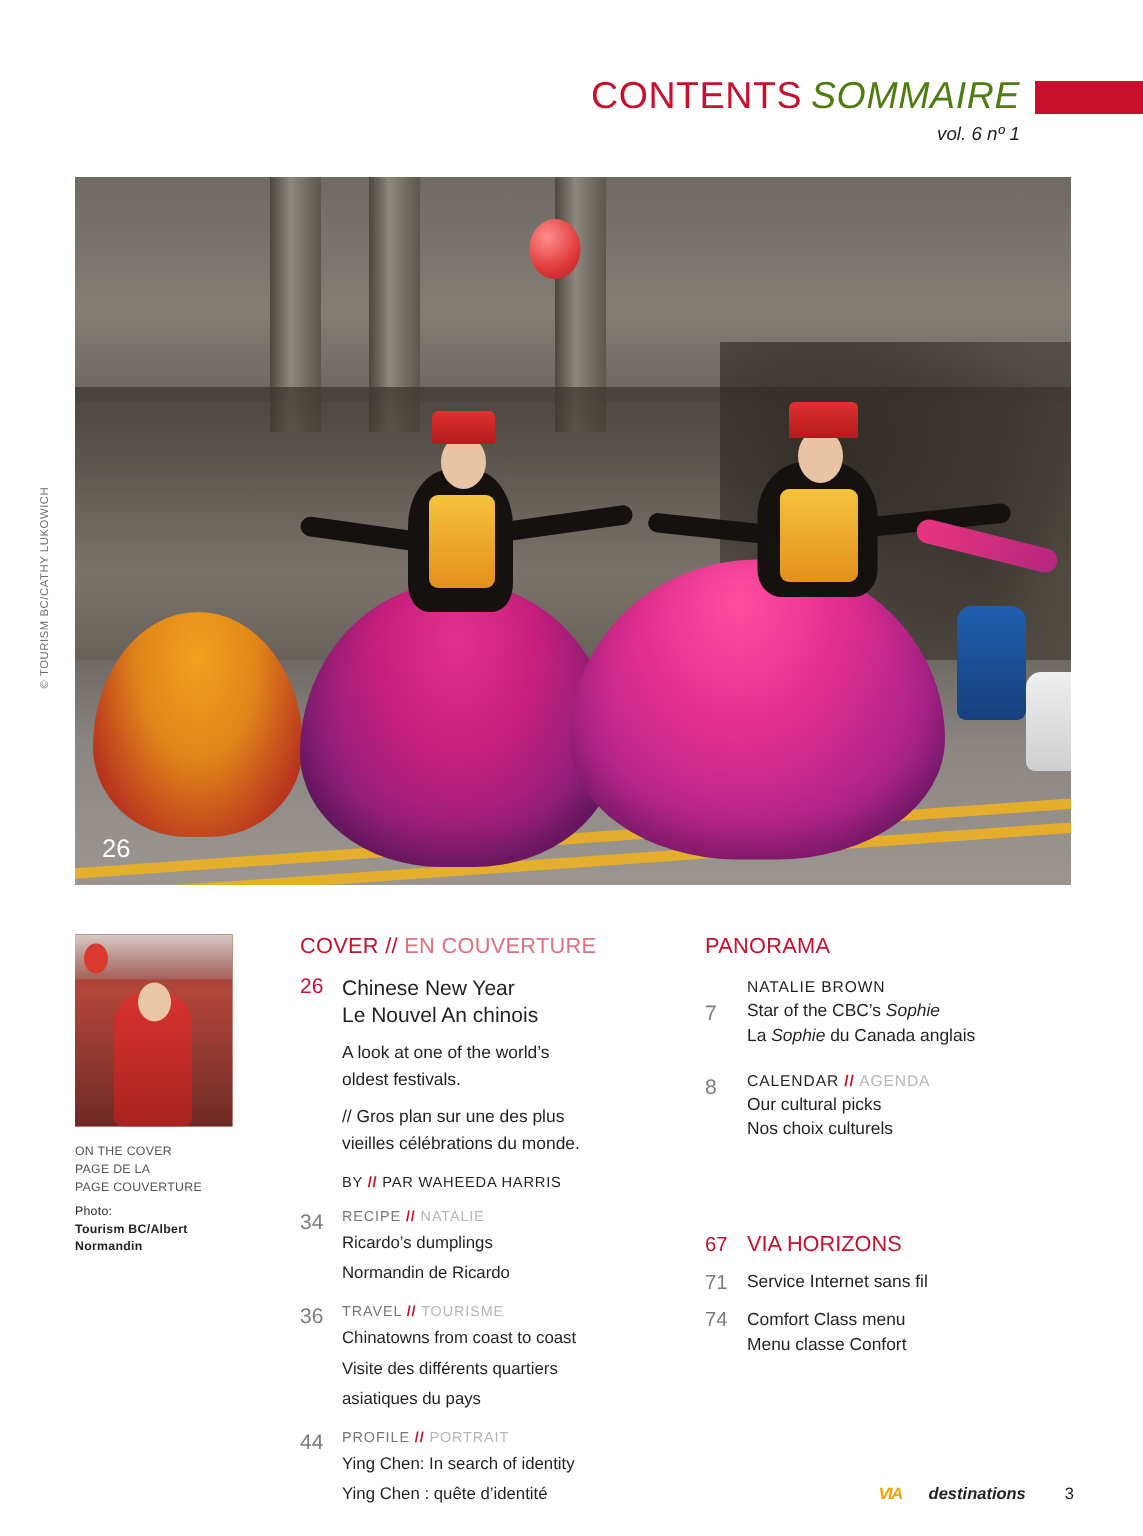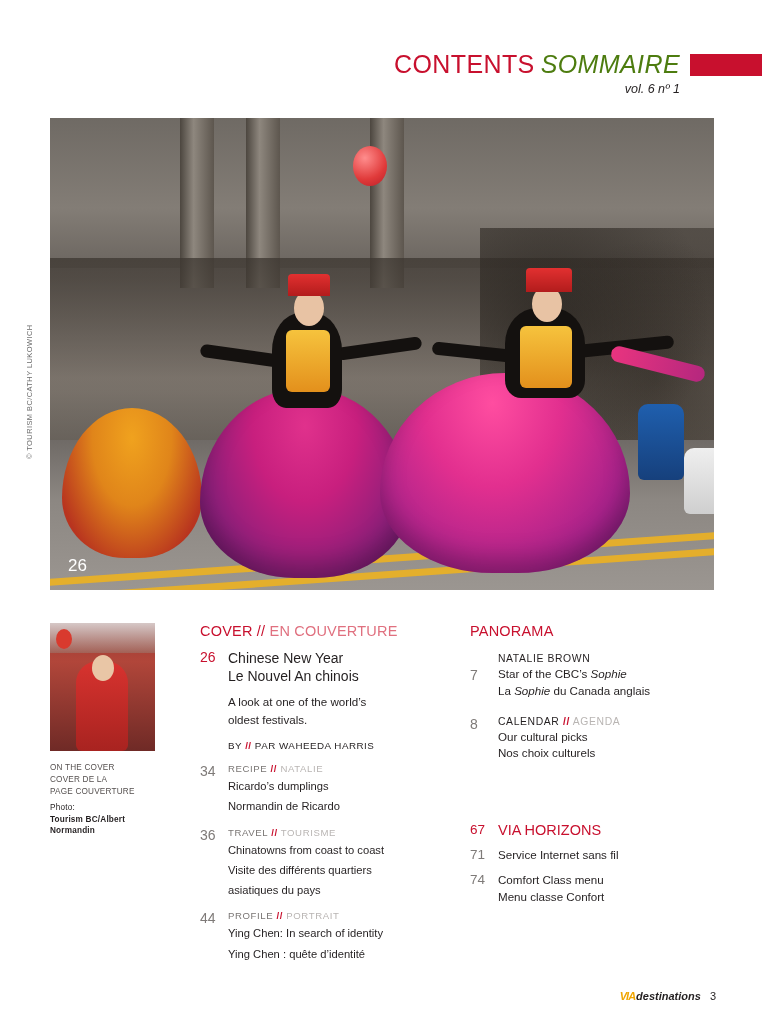--- a/index.html
+++ b/index.html
@@ -373,21 +373,21 @@
   .via-row .l1 { font-size: 11.6px; line-height: 1.4; }
   .via-row .l2 { font-size: 11.6px; line-height: 1.4; }
 
   
   .footer {
     position: absolute;
     right: 46px;
     bottom: 22px;
     display: flex;
     align-items: center;
-    gap: 1px;
+    gap: 18px;
     font-size: 10.5px;
   }
   .via-logo {
     color: #f0a500;
     font-weight: bold;
     font-style: italic;
     font-size: 11px;
     letter-spacing: -1px;
   }
   .footer-word {
@@ -456,21 +456,21 @@
 <div class="cover-thumb">
   <div class="thumb-bg"></div>
   <div class="thumb-top"></div>
   <div class="thumb-lantern"></div>
   <div class="thumb-figure"></div>
   <div class="thumb-face"></div>
 </div>
 
 <div class="cover-credit">
   <div>ON THE COVER</div>
-  <div>COVER DE LA</div>
+  <div>PAGE DE LA</div>
   <div>PAGE COUVERTURE</div>
   <div class="photo-label">Photo:</div>
   <div class="photo-name">Tourism BC/Albert</div>
   <div class="photo-name">Normandin</div>
 </div>
 
 <div class="col-mid">
 
   <div class="section-title">
     <span>COVER</span>
@@ -479,20 +479,24 @@
   </div>
 
   <div class="entry">
     <span class="pg red">26</span>
     <div class="cover-lead">Chinese New Year</div>
     <div class="cover-lead">Le Nouvel An chinois</div>
     <div class="cover-body">
       <span>A look at one of the world’s</span><br>
       <span>oldest festivals.</span>
     </div>
+    <div class="cover-body fr">
+      <span>// Gros plan sur une des plus</span><br>
+      <span>vieilles célébrations du monde.</span>
+    </div>
     <div class="byline">
       <span>BY</span>
       <span class="slash">//</span>
       <span>PAR</span>
       <span>WAHEEDA  HARRIS</span>
     </div>
   </div>
 
   <div class="entry">
     <span class="pg">34</span>

